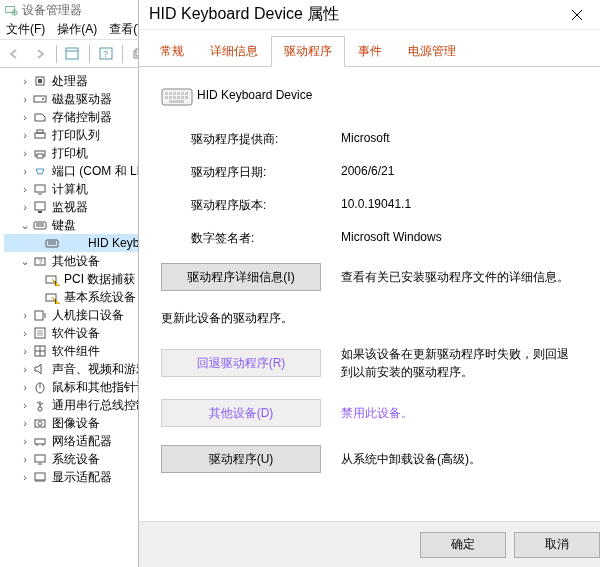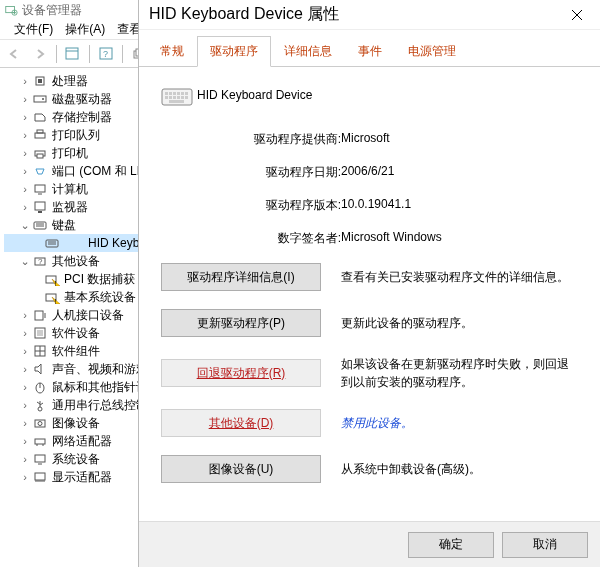--- a/index.html
+++ b/index.html
@@ -29,21 +29,21 @@
     height: 20px;
     padding-left: 4px;
     color: #666;
   }
   .dm-titlebar svg { margin-right: 4px; }
   .dm-menubar {
     display: flex;
     gap: 4px;
     height: 20px;
     align-items: center;
-    padding-left: 10px;
+    padding-left: 2px;
     border-bottom: 1px solid #e5e5e5;
   }
   .dm-menubar span { padding: 1px 4px; }
   .dm-toolbar {
     display: flex;
     align-items: center;
     height: 28px;
     gap: 2px;
     padding-left: 2px;
     border-bottom: 1px solid #d0d0d0;
@@ -134,21 +134,20 @@
   }
   .dev-header .kb-ico {
     width: 32px; height: 24px;
   }
   .props {
     margin-left: 30px;
   }
   .prop-row {
     display: flex;
     margin-bottom: 16px;
-    text-align: right;
   }
   .prop-row .plabel { width: 150px; }
   .actions {
     margin-top: 14px;
   }
   .action-row {
     display: flex;
     align-items: center;
     margin-bottom: 18px;
     gap: 20px;
@@ -156,38 +155,36 @@
   .action-row button.act {
     width: 160px;
     height: 28px;
     font-family: inherit;
     font-size: 12px;
     background: #e1e1e1;
     border: 1px solid #adadad;
     padding: 0;
   }
   .action-row button.act:disabled {
-    color: #b91c1c;
+    color: #8b5cf6;
     background: #efefef;
     border-color: #d0d0d0;
-    text-decoration: underline;
   }
   .action-row .adesc {
     flex: 1;
     line-height: 1.5;
   }
-  .action-row .adesc.disabled { color: #1d4ed8; font-style: italic; }
+  .action-row .adesc.disabled { color: #8b5cf6; }
   .dlg-footer {
     height: 46px;
     background: #f0f0f0;
     border-top: 1px solid #ddd;
     display: flex;
     justify-content: flex-end;
     align-items: center;
-    padding-right: 12px;
     gap: 8px;
   }
   .dlg-footer button {
     width: 86px; height: 26px;
     font-family: inherit; font-size: 12px;
     background: #e1e1e1;
     border: 1px solid #adadad;
   }
 </style>
 </head>
@@ -490,22 +487,22 @@
     <div class="dlg-close">
       <svg width="12" height="12">
           <line x1="1" y1="1" x2="11" y2="11" stroke="#000"></line>
           <line x1="11" y1="1" x2="1" y2="11" stroke="#000"></line>
         </svg>
     </div>
   </div>
 
   <div class="tabs">
     <div class="tab">常规</div>
+    <div class="tab">详细信息</div>
     <div class="tab active">驱动程序</div>
-    <div class="tab">详细信息</div>
     <div class="tab">事件</div>
     <div class="tab">电源管理</div>
   </div>
 
   <div class="dlg-body">
     <div class="dev-header">
       <svg class="kb-ico" viewBox="0 0 32 24">
         <rect x="1" y="6" width="30" height="16" rx="2" fill="#f3f3f3" stroke="#888"></rect>
         <rect x="4" y="9" width="3" height="3" fill="#ccc"></rect>
           <rect x="8" y="9" width="3" height="3" fill="#ccc"></rect>
@@ -542,33 +539,32 @@
         <span>Microsoft Windows</span>
       </div>
     </div>
 
     <div class="actions">
       <div class="action-row">
         <button class="act">驱动程序详细信息(I)</button>
         <div class="adesc">查看有关已安装驱动程序文件的详细信息。</div>
       </div>
       <div class="action-row">
-        <button class="act">更新驱动程序(P)</button>
         <div class="adesc">更新此设备的驱动程序。</div>
       </div>
       <div class="action-row">
         <button class="act" disabled="">回退驱动程序(R)</button>
         <div class="adesc">如果该设备在更新驱动程序时失败，则回退到以前安装的驱动程序。</div>
       </div>
       <div class="action-row">
         <button class="act" disabled="">其他设备(D)</button>
         <div class="adesc disabled">禁用此设备。</div>
       </div>
       <div class="action-row">
-        <button class="act">图像设备(U)</button>
+        <button class="act">驱动程序(U)</button>
         <div class="adesc">从系统中卸载设备(高级)。</div>
       </div>
     </div>
   </div>
 
   <div class="dlg-footer">
     <button>确定</button>
     <button>取消</button>
   </div>
 </div>

